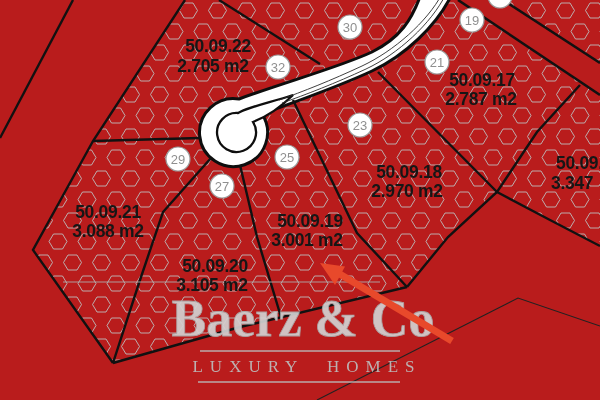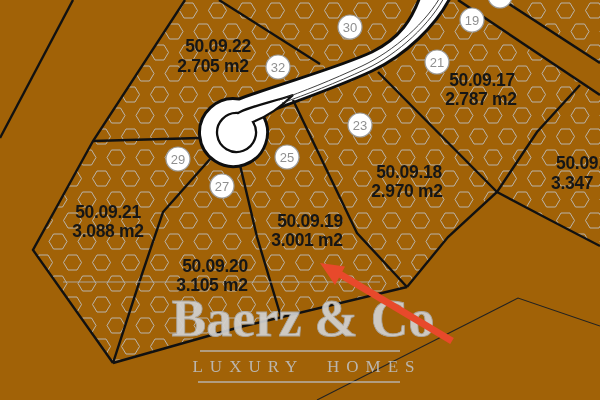--- a/index.html
+++ b/index.html
@@ -1,16 +1,16 @@
 <!DOCTYPE html>
 <html><head>
 <meta charset="utf-8">
 <style>
   html,body{margin:0;padding:0;background:#ffffff;}
-  .stage{width:600px;height:400px;position:relative;overflow:hidden;background:#a16207;
+  .stage{width:600px;height:400px;position:relative;overflow:hidden;background:#b91c1c;
          font-family:"Liberation Sans",sans-serif;}
   svg{display:block;}
   text.plot-id, text.plot-area{
     font-family:"Liberation Sans",sans-serif;
     font-weight:bold;font-size:17.5px;fill:#161616;letter-spacing:-0.3px;}
   text.marker-num{font-family:"Liberation Sans",sans-serif;font-size:13px;fill:#8f8f8f;}
   text.wm-name{font-family:"Liberation Serif",serif;font-weight:bold;font-size:52px;
     fill:#d2d2d2;stroke:#ababab;stroke-width:0.8px;}
   text.wm-tag{font-family:"Liberation Serif",serif;font-size:17px;fill:#bdbdbd;
     letter-spacing:7px;word-spacing:12px;}

